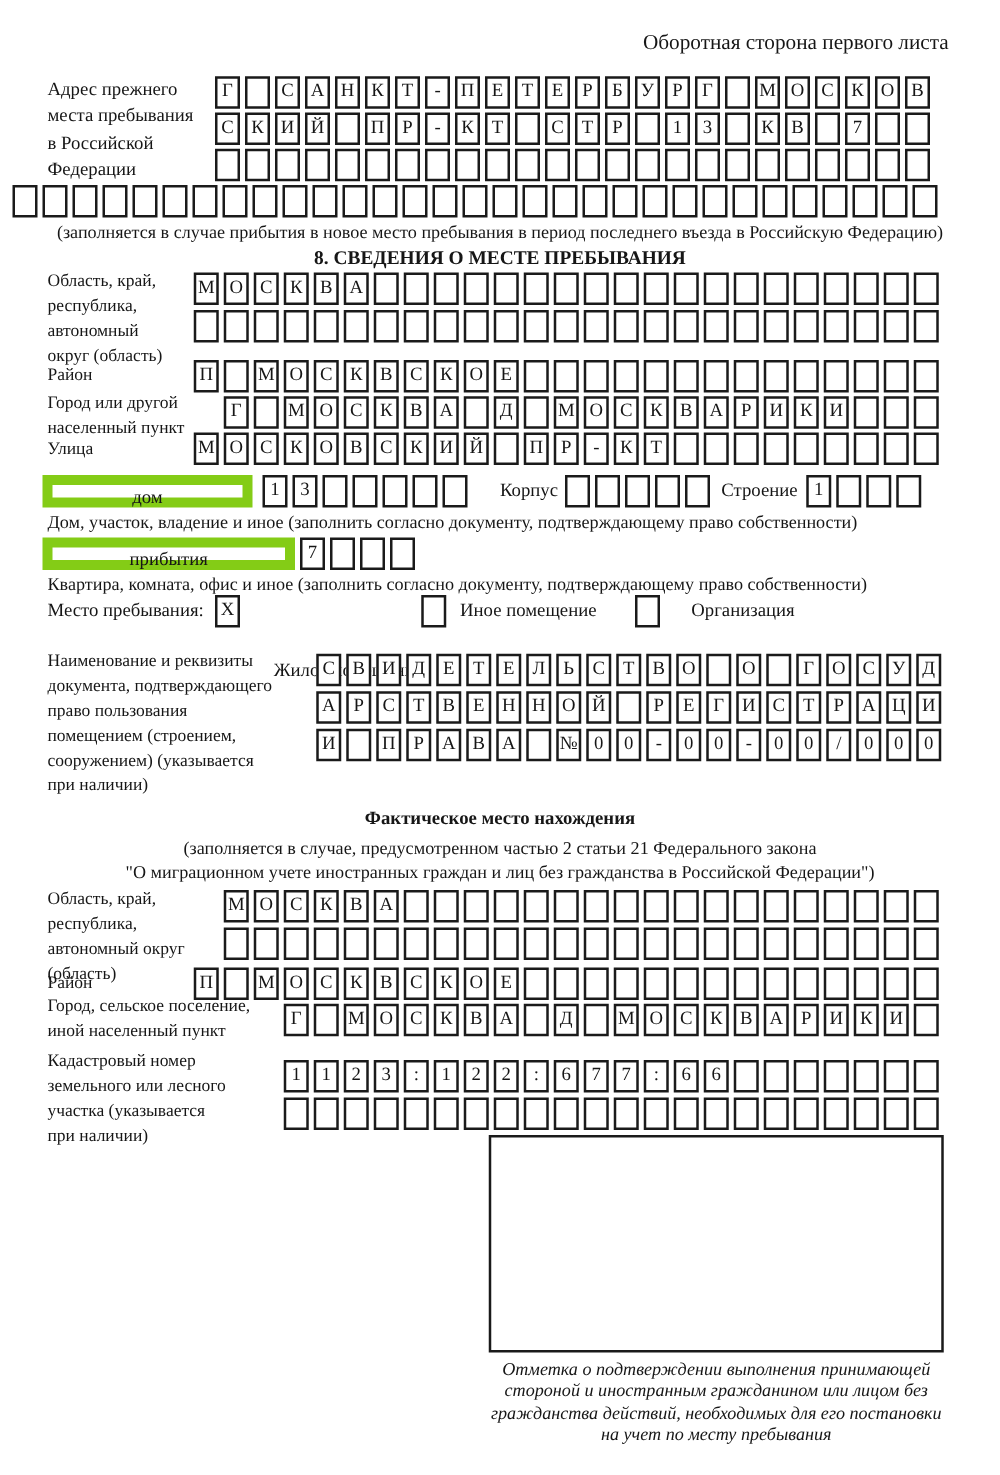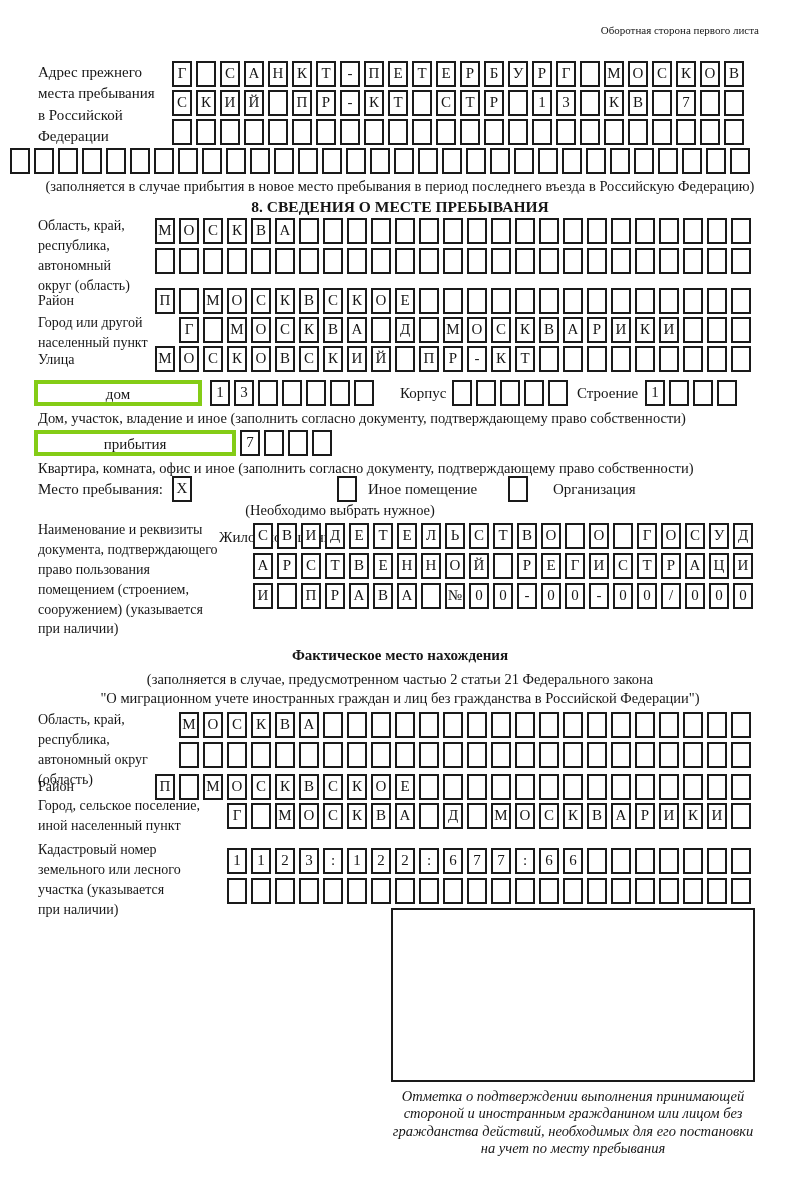--- a/index.html
+++ b/index.html
@@ -5,24 +5,24 @@
   html,body{margin:0;padding:0;background:#fff;}
   #page{position:relative;width:800px;height:1180px;background:#ffffff;
         font-family:"Liberation Serif",serif;color:#161616;overflow:hidden;}
   .lbl{position:absolute;font-size:14px;line-height:1.42;white-space:pre-line;}
   .note{position:absolute;font-size:14.5px;}
   .center{text-align:center;}
   .boxrow{position:absolute;white-space:nowrap;height:27px;}
   .cbox{display:inline-block;box-sizing:border-box;width:20px;height:26px;
         border:2px solid #1a1a1a;margin-right:4px;text-align:center;
         font-size:15px;line-height:21px;vertical-align:top;background:#fff;}
-  .fieldbox{position:absolute;box-sizing:border-box;height:26px;border:4px solid #84cc16;
+  .fieldbox{position:absolute;box-sizing:border-box;height:26px;border:8px solid #84cc16;
         text-align:center;font-size:15px;line-height:21px;background:#fff;}
   .stamp{position:absolute;box-sizing:border-box;border:2px solid #1a1a1a;background:#fff;}
-  .hdr{position:absolute;font-size:11px;}
+  .hdr{position:absolute;font-size:17px;}
   .title{position:absolute;width:100%;text-align:center;font-weight:bold;font-size:15.5px;}
 </style>
 </head>
 <body>
 
 <div id="page">
 
   <div class="hdr" style="top:24px;right:41px;">Оборотная сторона первого листа</div>
 
   <div class="lbl" style="left:38px;top:62px;width:140px;font-size:15px;">Адрес прежнего
@@ -66,21 +66,20 @@
   <div class="boxrow" style="left:240px;top:430px;"><span class="cbox">7</span><span class="cbox"></span><span class="cbox"></span><span class="cbox"></span></div>
   <div class="note" style="left:38px;top:460px;">Квартира, комната, офис и иное (заполнить согласно документу, подтверждающему право собственности)</div>
 
   <div class="lbl" style="left:38px;top:479px;font-size:15px;">Место пребывания:</div>
   <span class="cbox" style="position:absolute;left:172px;top:476px;">Х</span>
   <div class="lbl" style="left:219px;top:479px;font-size:15px;margin-top:48px;">Жилое помещение</div>
   <span class="cbox" style="position:absolute;left:337px;top:476px;"></span>
   <div class="lbl" style="left:368px;top:479px;font-size:15px;">Иное помещение</div>
   <span class="cbox" style="position:absolute;left:508px;top:476px;"></span>
   <div class="lbl" style="left:553px;top:479px;font-size:15px;">Организация</div>
-  <div class="note center" style="left:175px;top:502px;width:330px;">(Необходимо выбрать нужное)</div>
 
   <div class="lbl" style="left:38px;top:520px;width:215px;">Наименование и реквизиты
 документа, подтверждающего
 право пользования
 помещением (строением,
 сооружением) (указывается
 при наличии)</div>
   <div class="boxrow" style="left:253px;top:523px;"><span class="cbox">С</span><span class="cbox">В</span><span class="cbox">И</span><span class="cbox">Д</span><span class="cbox">Е</span><span class="cbox">Т</span><span class="cbox">Е</span><span class="cbox">Л</span><span class="cbox">Ь</span><span class="cbox">С</span><span class="cbox">Т</span><span class="cbox">В</span><span class="cbox">О</span><span class="cbox"></span><span class="cbox">О</span><span class="cbox"></span><span class="cbox">Г</span><span class="cbox">О</span><span class="cbox">С</span><span class="cbox">У</span><span class="cbox">Д</span></div>
   <div class="boxrow" style="left:253px;top:553px;"><span class="cbox">А</span><span class="cbox">Р</span><span class="cbox">С</span><span class="cbox">Т</span><span class="cbox">В</span><span class="cbox">Е</span><span class="cbox">Н</span><span class="cbox">Н</span><span class="cbox">О</span><span class="cbox">Й</span><span class="cbox"></span><span class="cbox">Р</span><span class="cbox">Е</span><span class="cbox">Г</span><span class="cbox">И</span><span class="cbox">С</span><span class="cbox">Т</span><span class="cbox">Р</span><span class="cbox">А</span><span class="cbox">Ц</span><span class="cbox">И</span></div>
   <div class="boxrow" style="left:253px;top:583px;"><span class="cbox">И</span><span class="cbox"></span><span class="cbox">П</span><span class="cbox">Р</span><span class="cbox">А</span><span class="cbox">В</span><span class="cbox">А</span><span class="cbox"></span><span class="cbox">№</span><span class="cbox">0</span><span class="cbox">0</span><span class="cbox">-</span><span class="cbox">0</span><span class="cbox">0</span><span class="cbox">-</span><span class="cbox">0</span><span class="cbox">0</span><span class="cbox">/</span><span class="cbox">0</span><span class="cbox">0</span><span class="cbox">0</span></div>

